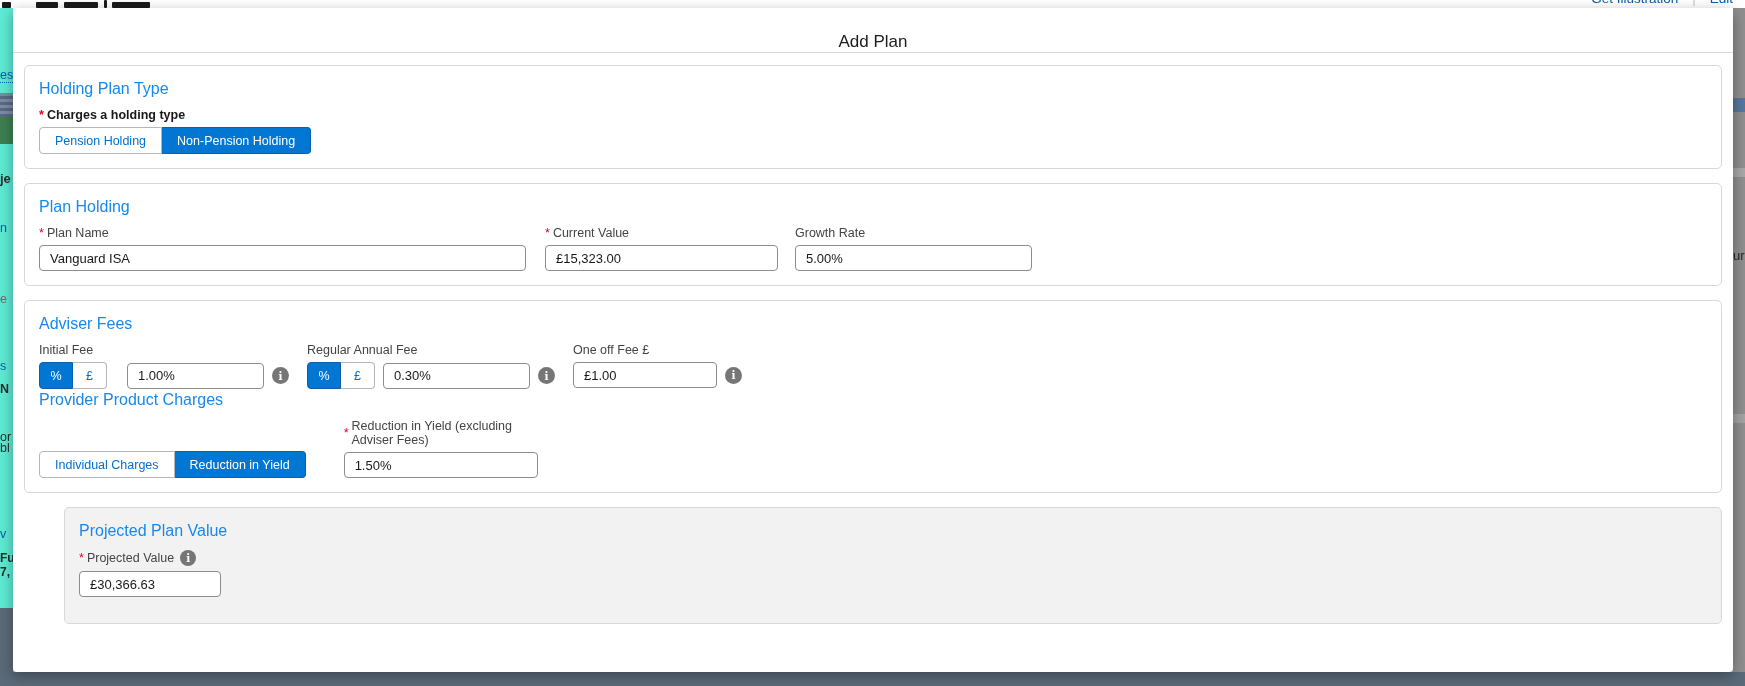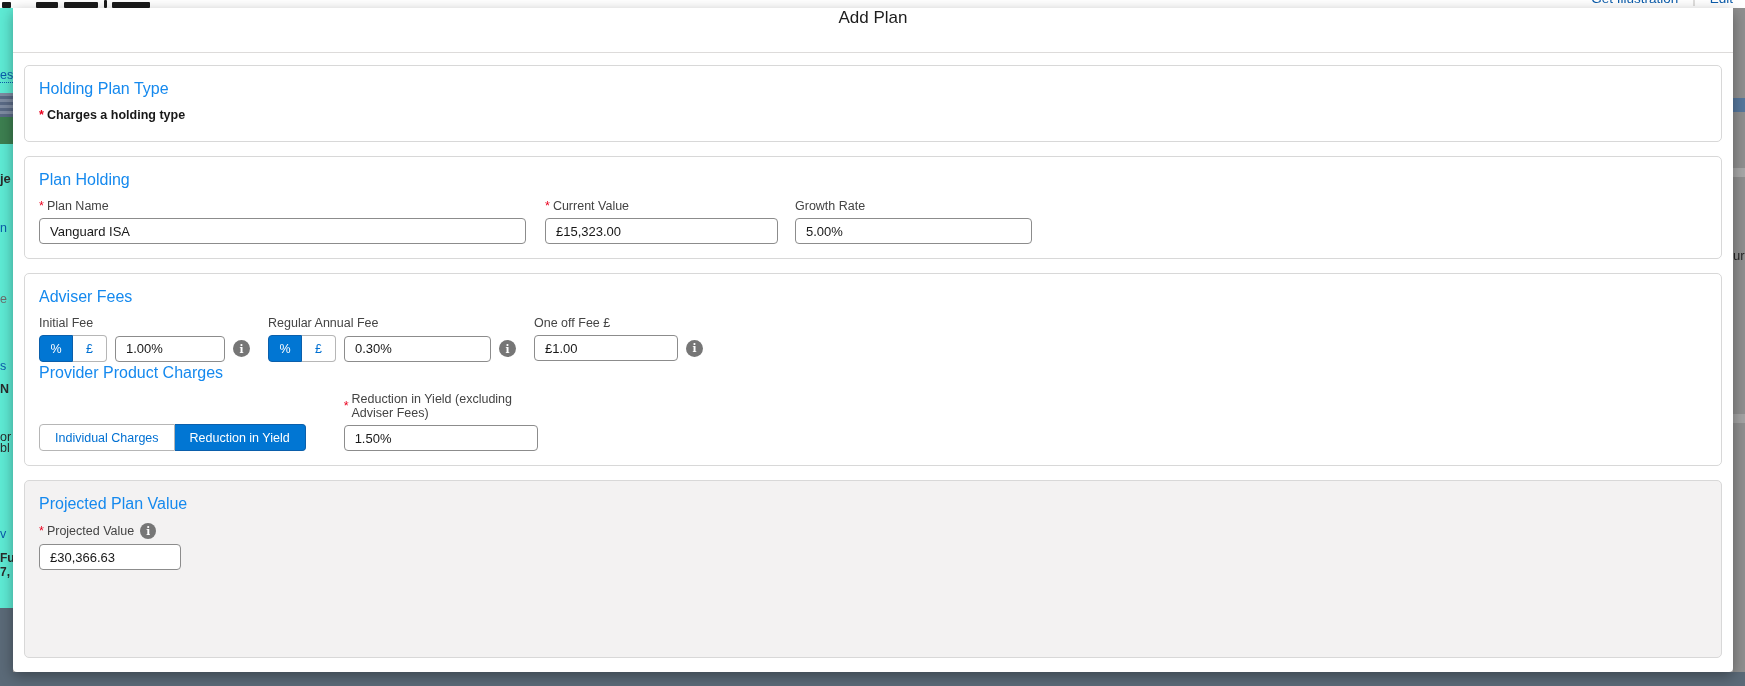--- a/index.html
+++ b/index.html
@@ -51,28 +51,28 @@
 
   .bottom-strip { position:absolute; left:0; top:672px; width:100%; height:14px; background:#5b6a78; z-index:1; }
 
   
   .modal {
     position:absolute; left:13px; top:8px; width:1720px; height:664px;
     background:#fff; z-index:2; display:flex; flex-direction:column;
     border-radius:0 0 4px 4px;
     box-shadow:0 4px 14px rgba(0,0,0,0.35);
   }
-  .modal-header { flex:0 0 45px; display:flex; align-items:flex-start; justify-content:center;
+  .modal-header { flex:0 0 45px; display:flex; align-items:flex-end; justify-content:center;
     border-bottom:1px solid #dddbda; }
   .modal-title { font-size:17px; color:#1d1d1d; }
 
   .modal-body { flex:1 1 auto; padding:12px 11px 0; }
 
   .box { border:1px solid #d8d8d8; border-radius:5px; padding:12px 14px 14px; margin-bottom:14px; background:#fff; }
-  .box.gray { background:#f3f2f2; height:178px; }
+  .box.gray { background:#f3f2f2; height:117px;margin-left:40px; }
   .box-heading { color:#1589ee; font-size:16px; font-weight:400; margin:2px 0 10px; }
   .sub-heading { }
 
   .field-label { font-size:12.5px; color:#444; margin-bottom:5px; display:flex; align-items:center; }
   .field-label.bold { font-weight:bold; color:#181818; }
   .req { color:#ea001e; margin-right:3px; }
 
   .input {
     height:26px; border:1px solid #8c8c8c; border-radius:4px; background:#fff;
     font-size:13px; color:#181818; padding:0 10px; font-family:inherit; width:100%;
@@ -88,21 +88,21 @@
   .tgl.sel   { background:#0176d3; border-color:#0b5fab; color:#fff; }
   .tgl.unit  { width:34px; padding:0; }
 
   .field-row { display:flex; align-items:flex-start; }
   .fw-name   { width:487px; margin-right:19px; }
   .fw-cur    { width:233px; margin-right:17px; }
   .fw-growth { width:237px; }
 
   .fee-group { margin-right:18px; }
   .fee-controls { display:flex; align-items:center; }
-  .fee-input-1 { width:110px; margin-left:8px; }
+  .fee-input-1 { width:137px; margin-left:20px; }
   .fee-input-2 { width:147px; margin-left:8px; }
   .fee-input-3 { width:144px; }
   .info-icon {
     width:17px; height:17px; border-radius:50%; background:#767676; color:#fff;
     margin-left:8px; display:inline-flex; align-items:center; justify-content:center;
     font-size:10.5px; font-weight:bold; font-family:"DejaVu Serif", serif; flex:0 0 auto;
   }
   .info-icon.inline { margin-left:6px; width:16px; height:16px; }
 
   .charges-row { display:flex; align-items:flex-end; margin-top:4px; }
@@ -159,20 +159,24 @@
   </div>
 
   <div class="modal-body">
 
     <section class="box">
       <h2 class="box-heading">Holding Plan Type</h2>
       <div class="field-label bold">
         <span class="req">*</span>
         <span>Charges a holding type</span>
       </div>
+      <div class="tgl-group">
+        <button class="tgl first">Pension Holding</button>
+        <button class="tgl last sel">Non-Pension Holding</button>
+      </div>
     </section>
 
     <section class="box">
       <h2 class="box-heading">Plan Holding</h2>
       <div class="field-row">
         <div class="fw-name">
           <div class="field-label">
             <span class="req">*</span>
             <span>Plan Name</span>
           </div>

